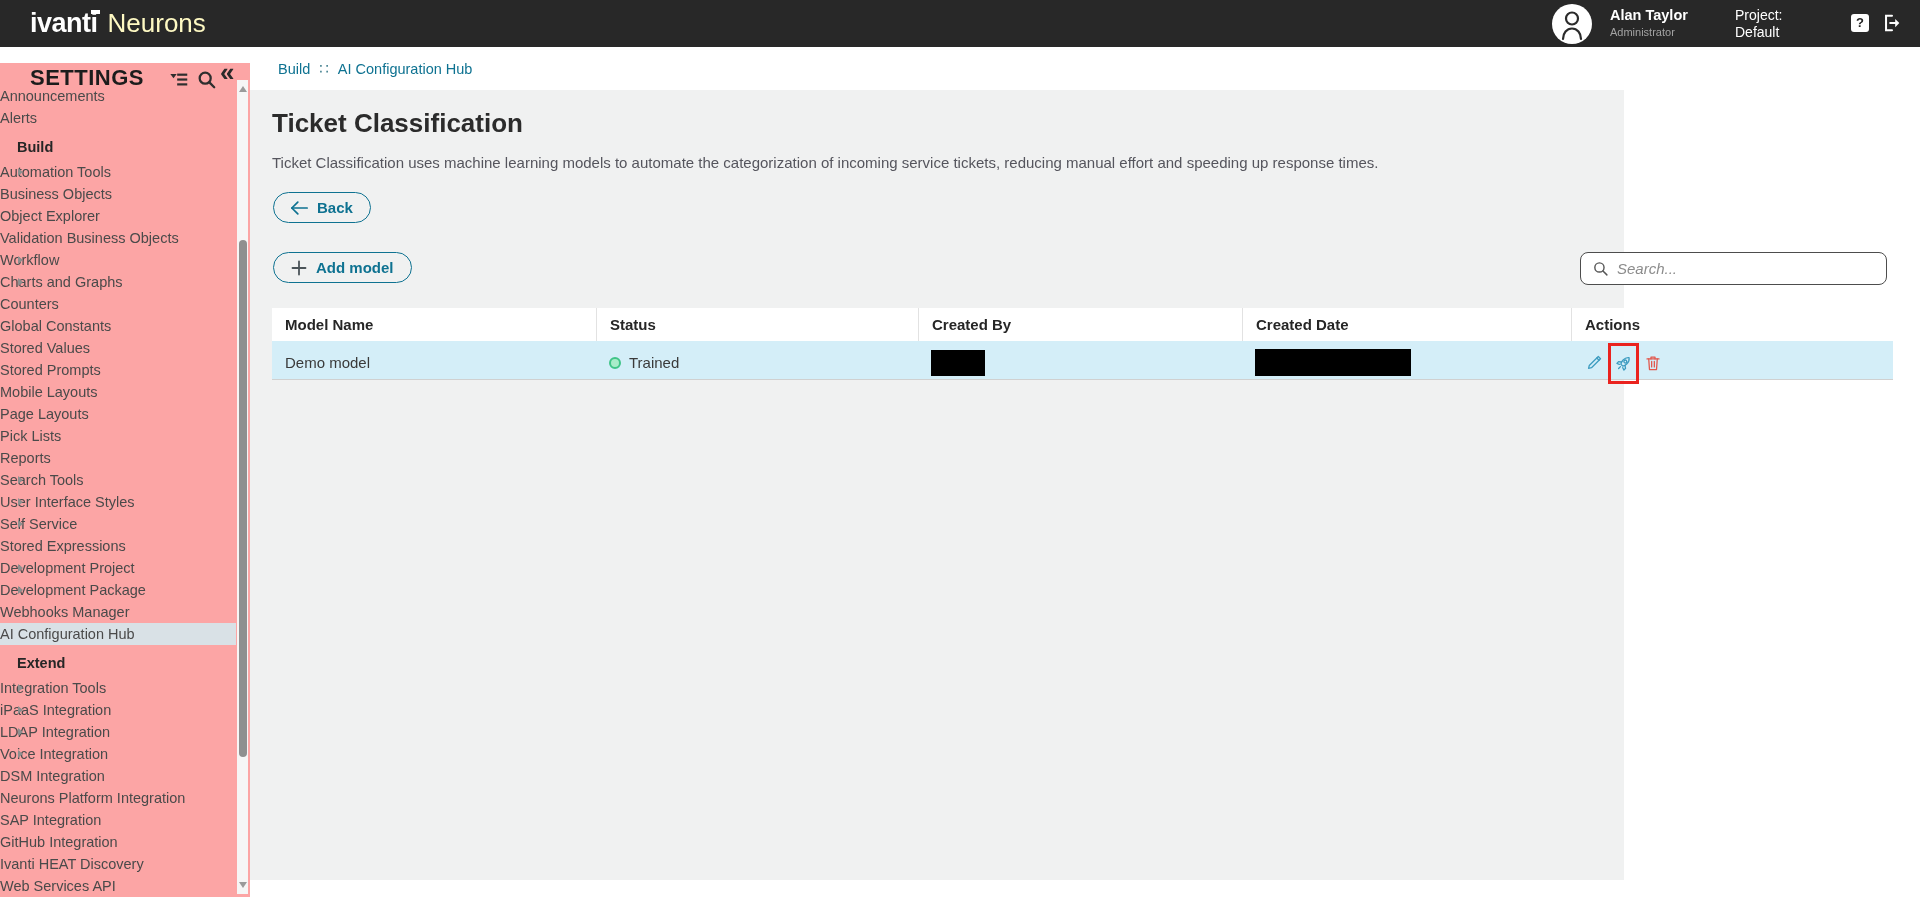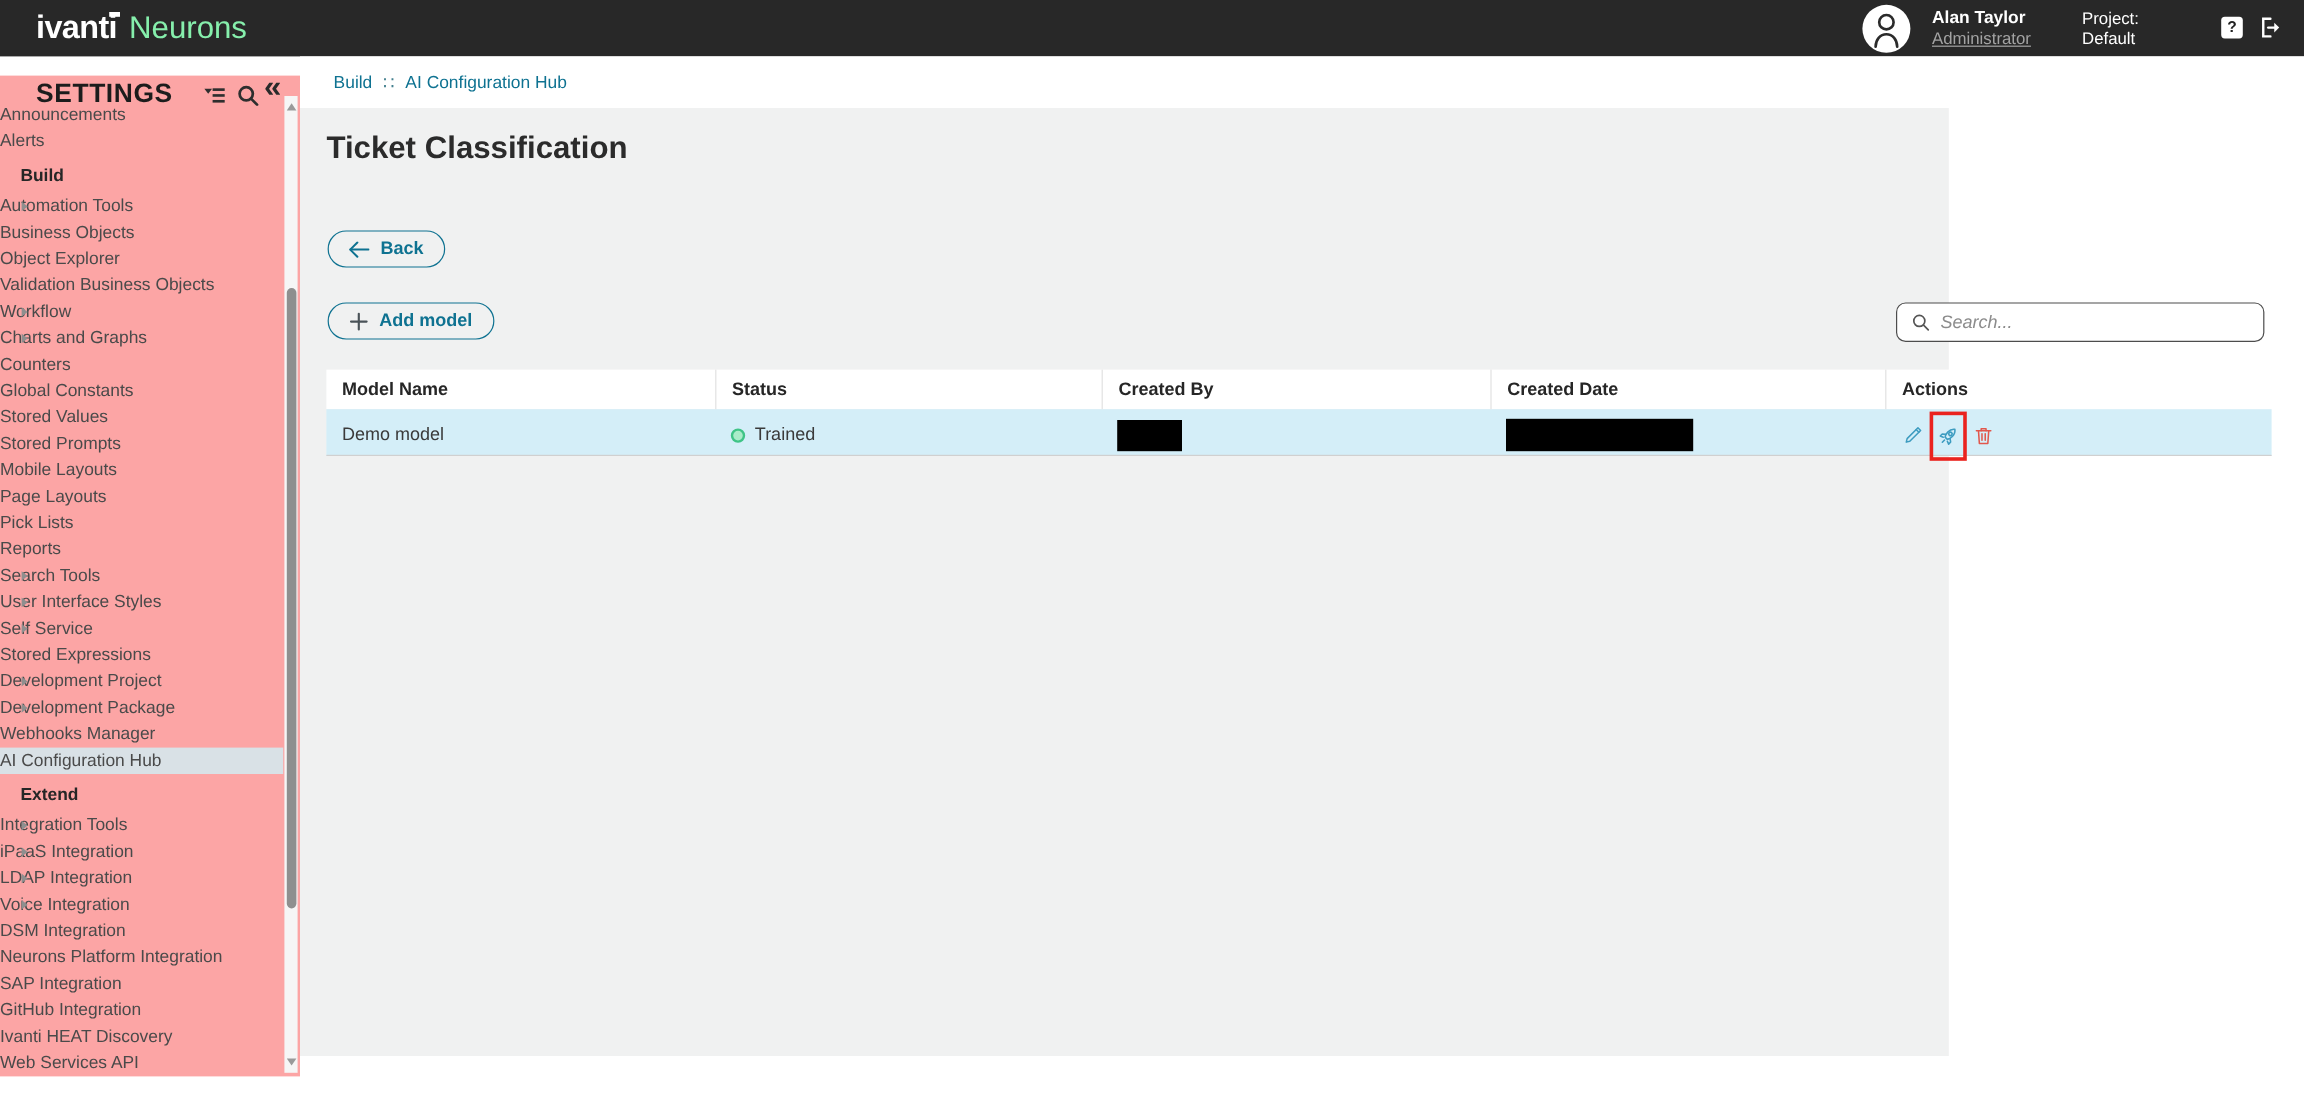--- a/index.html
+++ b/index.html
@@ -4,25 +4,25 @@
 <style>
   * { margin:0; padding:0; box-sizing:border-box; }
   body { font-family:"Liberation Sans", sans-serif; background:#ffffff; }
   .screen { position:relative; width:1920px; height:911px; background:#ffffff; overflow:hidden; }
 
   
   .topbar { position:absolute; left:0; top:0; width:1920px; height:47px; background:#282828;padding-left:12px; }
   .logo { position:absolute; left:30px; top:8px; display:flex; align-items:baseline; }
   .logo-brand { position:relative; color:#ffffff; font-size:27px; font-weight:bold; letter-spacing:-0.5px; }
   .logo-brand::after { content:""; position:absolute; right:-2px; top:2px; width:9px; height:3.5px; background:#ffffff; }
-  .logo-product { color:#86efac; font-size:26px; font-weight:normal; margin-left:10px; }
+  .logo-product { color:#fef9c3; font-size:26px; font-weight:normal; margin-left:10px; }
   .avatar { position:absolute; left:1552px; top:4px; width:40px; height:40px; border-radius:50%; background:#ffffff; }
   .userblock { position:absolute; left:1610px; top:7px; }
   .user-name { color:#ffffff; font-size:14.5px; font-weight:bold; line-height:17px; }
-  .user-role { color:#a3a3a3; font-size:14px; line-height:17px;text-decoration:underline; }
+  .user-role { color:#a3a3a3; font-size:11px; line-height:17px; }
   .projectblock { position:absolute; left:1735px; top:7px; }
   .proj-line { color:#ffffff; font-size:14px; line-height:17px; }
   .help-btn { position:absolute; left:1851px; top:14px; width:18px; height:18px; background:#ffffff; border-radius:3px;
               color:#222222; font-size:13px; font-weight:bold; text-align:center; line-height:18px; cursor:pointer; }
   .logout-btn { position:absolute; left:1881px; top:12px; width:22px; height:22px; cursor:pointer; }
 
   
   .sidebar { position:absolute; left:0; top:63px; width:250px; height:834px; background:#fca5a5; }
   .sb-head { position:relative; height:22px; }
   .sb-title { position:absolute; left:30px; top:2px; font-size:22px; font-weight:600; color:#1c1c1c; letter-spacing:0.5px; }
@@ -183,20 +183,21 @@
   </div>
 
   <div class="breadcrumb-bar">
     <span class="crumb">Build</span>
     <span class="crumb-sep">∷</span>
     <span class="crumb">AI Configuration Hub</span>
   </div>
 
   <div class="content">
     <div class="page-title">Ticket Classification</div>
+    <div class="page-desc">Ticket Classification uses machine learning models to automate the categorization of incoming service tickets, reducing manual effort and speeding up response times.</div>
 
     <button class="pill-btn back-btn">
       <svg width="17" height="14" viewBox="0 0 20 16" fill="none" stroke="#0e7291" stroke-width="2" stroke-linecap="round" stroke-linejoin="round">
         <path d="M8 1L1 8l7 7"></path>
           <path d="M1 8h18"></path>
       </svg>
       <span>Back</span>
     </button>
 
     <button class="pill-btn add-btn">

